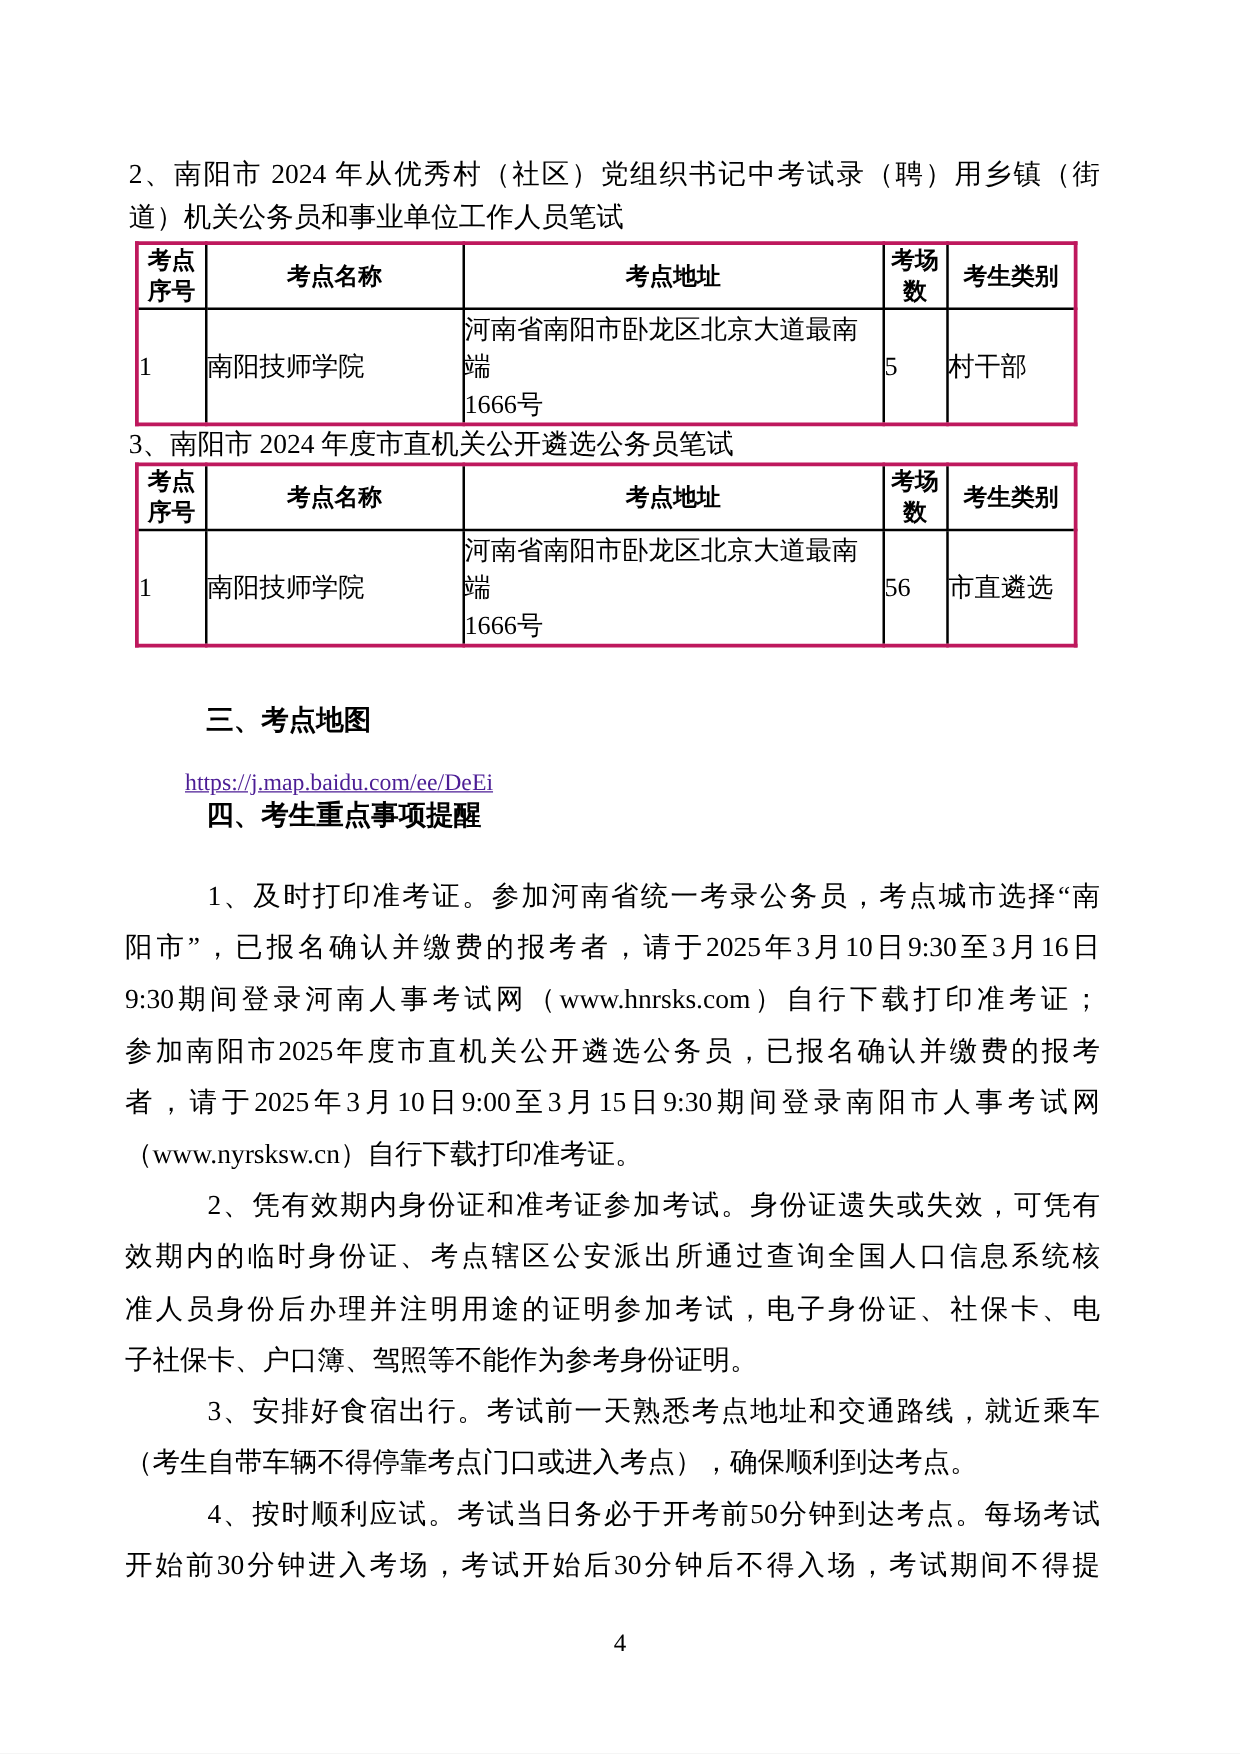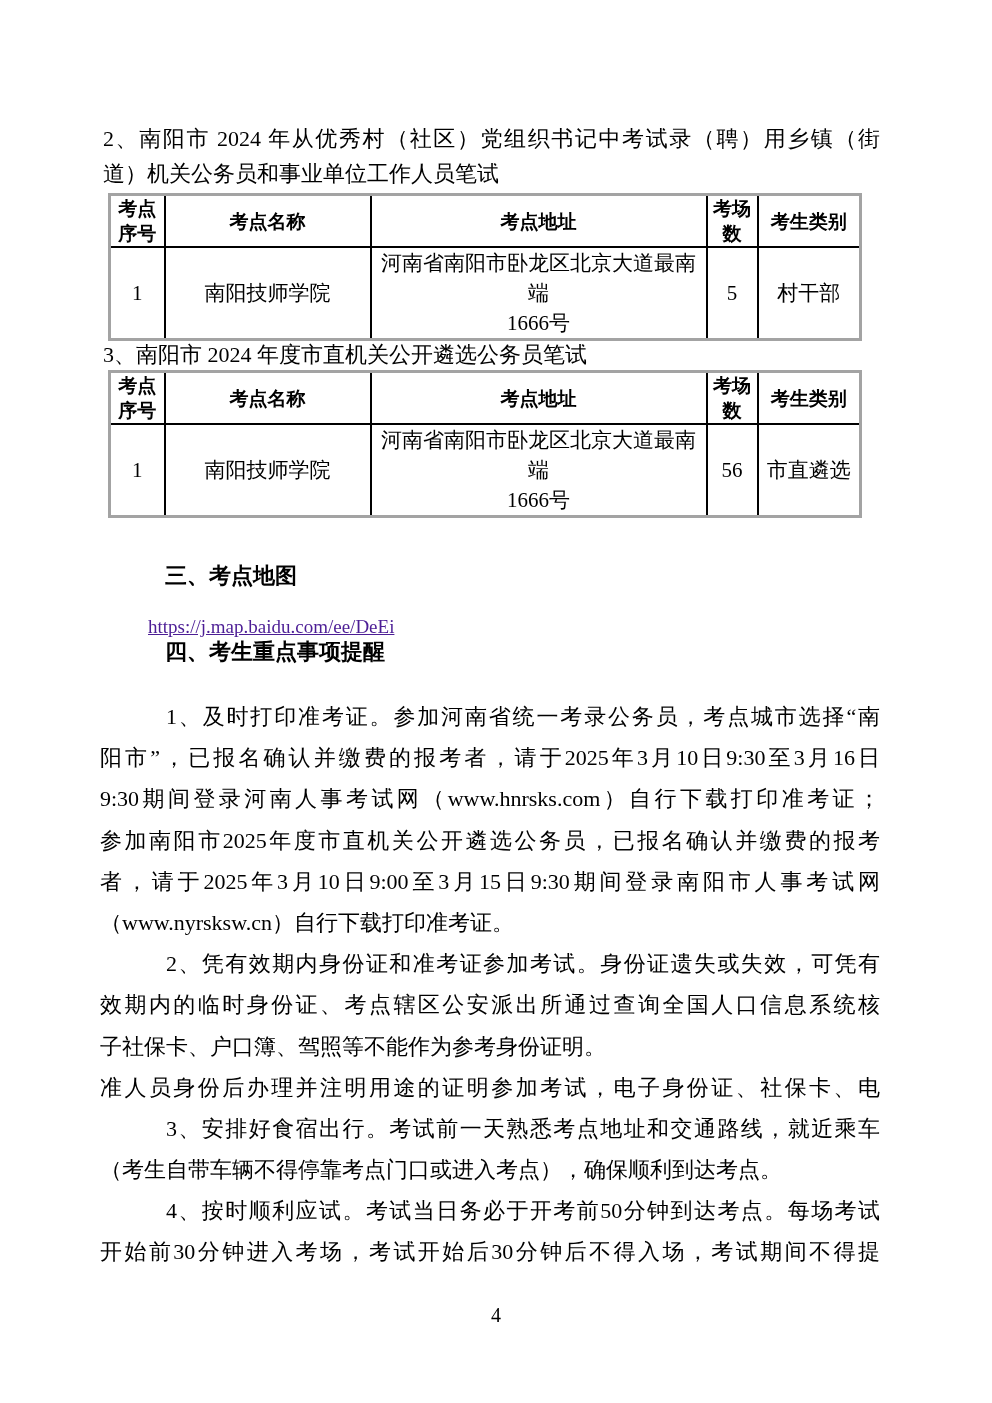--- a/index.html
+++ b/index.html
@@ -18,28 +18,28 @@
   .secTitle{
     position:absolute;left:165px;font-size:22px;font-weight:bold;line-height:30px;
     font-family:"Liberation Sans","DejaVu Sans",sans-serif;
     text-align:right;
   }
   
   .maplink{position:absolute;left:148px;top:616px;font-size:19px;line-height:22px;text-decoration:underline;}
   
   table.ktable{
     position:absolute;left:108px;width:751px;border-collapse:collapse;
-    border:3px solid #a3a3a3;table-layout:fixed;
+    border:3px solid #be185d;table-layout:fixed;
   }
   table.ktable th,table.ktable td{border:2px solid #000;padding:0;vertical-align:middle;}
   table.ktable th{
     font-family:"Liberation Sans","DejaVu Sans",sans-serif;
     font-weight:bold;font-size:19px;line-height:25px;text-align:center;
   }
-  table.ktable td{font-size:21px;line-height:30px;text-align:center;}
+  table.ktable td{font-size:21px;line-height:30px;}
   .t1{top:193px;}
   .t2{top:370px;}
   .t1 tr.hdr{height:51px;} .t1 tr.dat{height:77px;}
   .t2 tr.hdr{height:47px;} .t2 tr.dat{height:77px;}
   td.cell-name{text-align:left;padding-left:7px;margin-top:48px;}
   td.cell-addr{text-align:left;padding-left:4px;}
   
   #bodytext{position:absolute;left:100px;top:696px;width:780px;font-size:22px;line-height:41.2px;}
   .bline{height:41.2px;overflow:visible;}
   .indent{text-indent:66px;}
@@ -139,22 +139,22 @@
   <div id="bodytext">
     <div class="bline indent just">1、及时打印准考证。参加河南省统一考录公务员，考点城市选择“南</div>
     <div class="bline just">阳市”，已报名确认并缴费的报考者，请于2025年3月10日9:30至3月16日</div>
     <div class="bline just">9:30期间登录河南人事考试网（www.hnrsks.com）自行下载打印准考证；</div>
     <div class="bline just">参加南阳市2025年度市直机关公开遴选公务员，已报名确认并缴费的报考</div>
     <div class="bline just">者，请于2025年3月10日9:00至3月15日9:30期间登录南阳市人事考试网</div>
     <div class="bline">（www.nyrsksw.cn）自行下载打印准考证。</div>
 
     <div class="bline indent just">2、凭有效期内身份证和准考证参加考试。身份证遗失或失效，可凭有</div>
     <div class="bline just">效期内的临时身份证、考点辖区公安派出所通过查询全国人口信息系统核</div>
+    <div class="bline just">准人员身份后办理并注明用途的证明参加考试，电子身份证、社保卡、电</div>
     <div class="bline">子社保卡、户口簿、驾照等不能作为参考身份证明。</div>
-    <div class="bline just">准人员身份后办理并注明用途的证明参加考试，电子身份证、社保卡、电</div>
 
     <div class="bline indent just">3、安排好食宿出行。考试前一天熟悉考点地址和交通路线，就近乘车</div>
     <div class="bline">（考生自带车辆不得停靠考点门口或进入考点），确保顺利到达考点。</div>
 
     <div class="bline indent just">4、按时顺利应试。考试当日务必于开考前50分钟到达考点。每场考试</div>
     <div class="bline just">开始前30分钟进入考场，考试开始后30分钟后不得入场，考试期间不得提</div>
   </div>
 
   <div id="pagenum">4</div>
 

